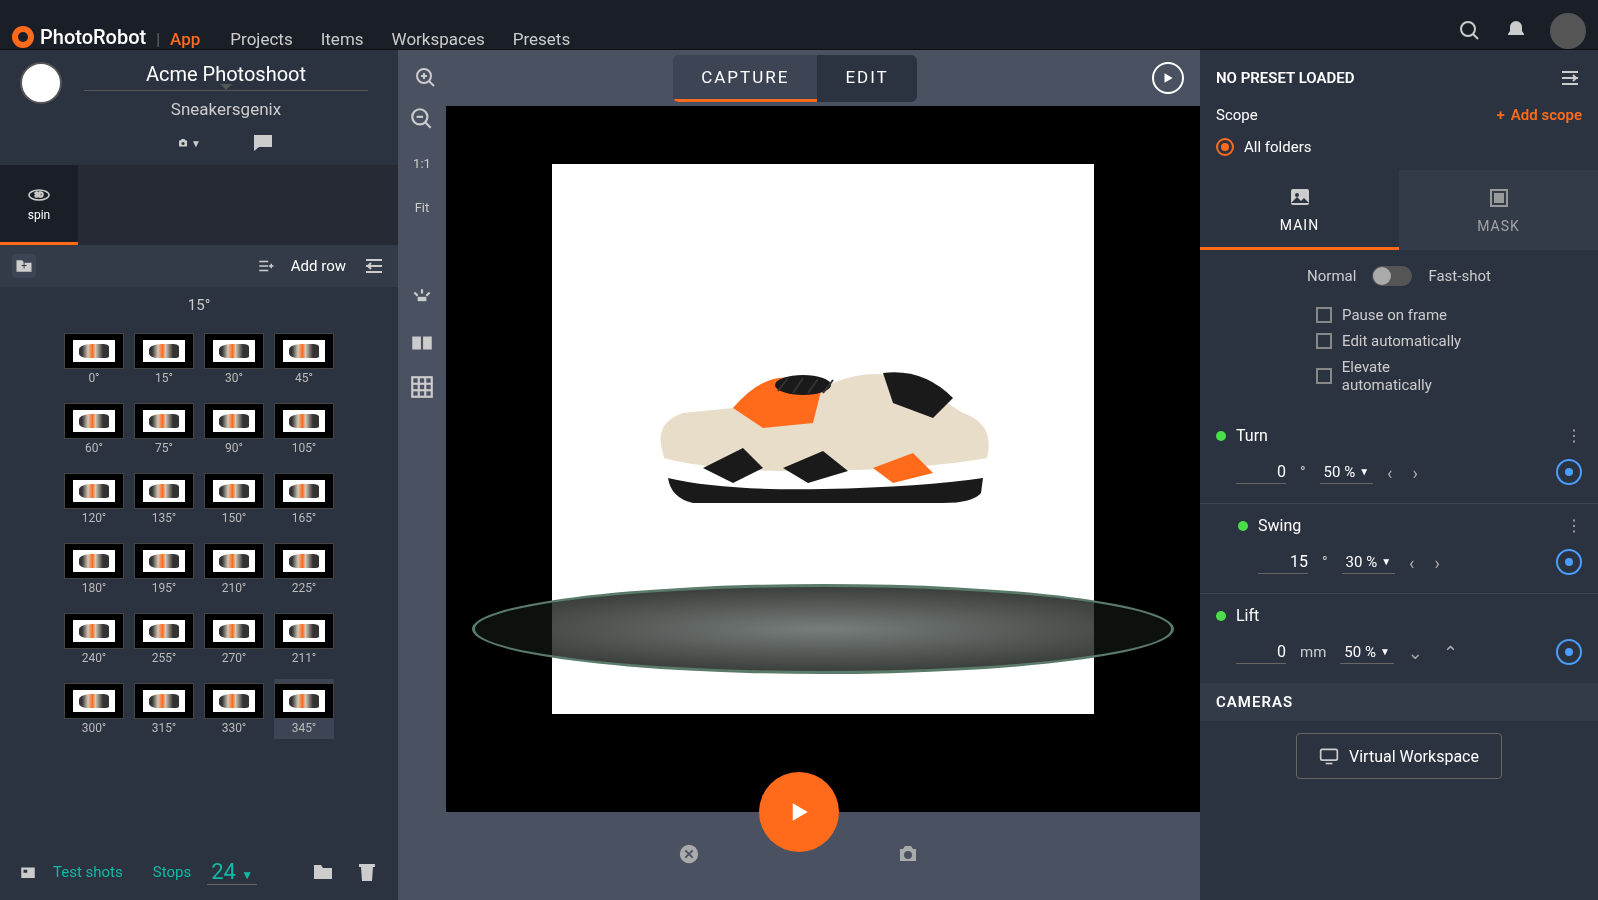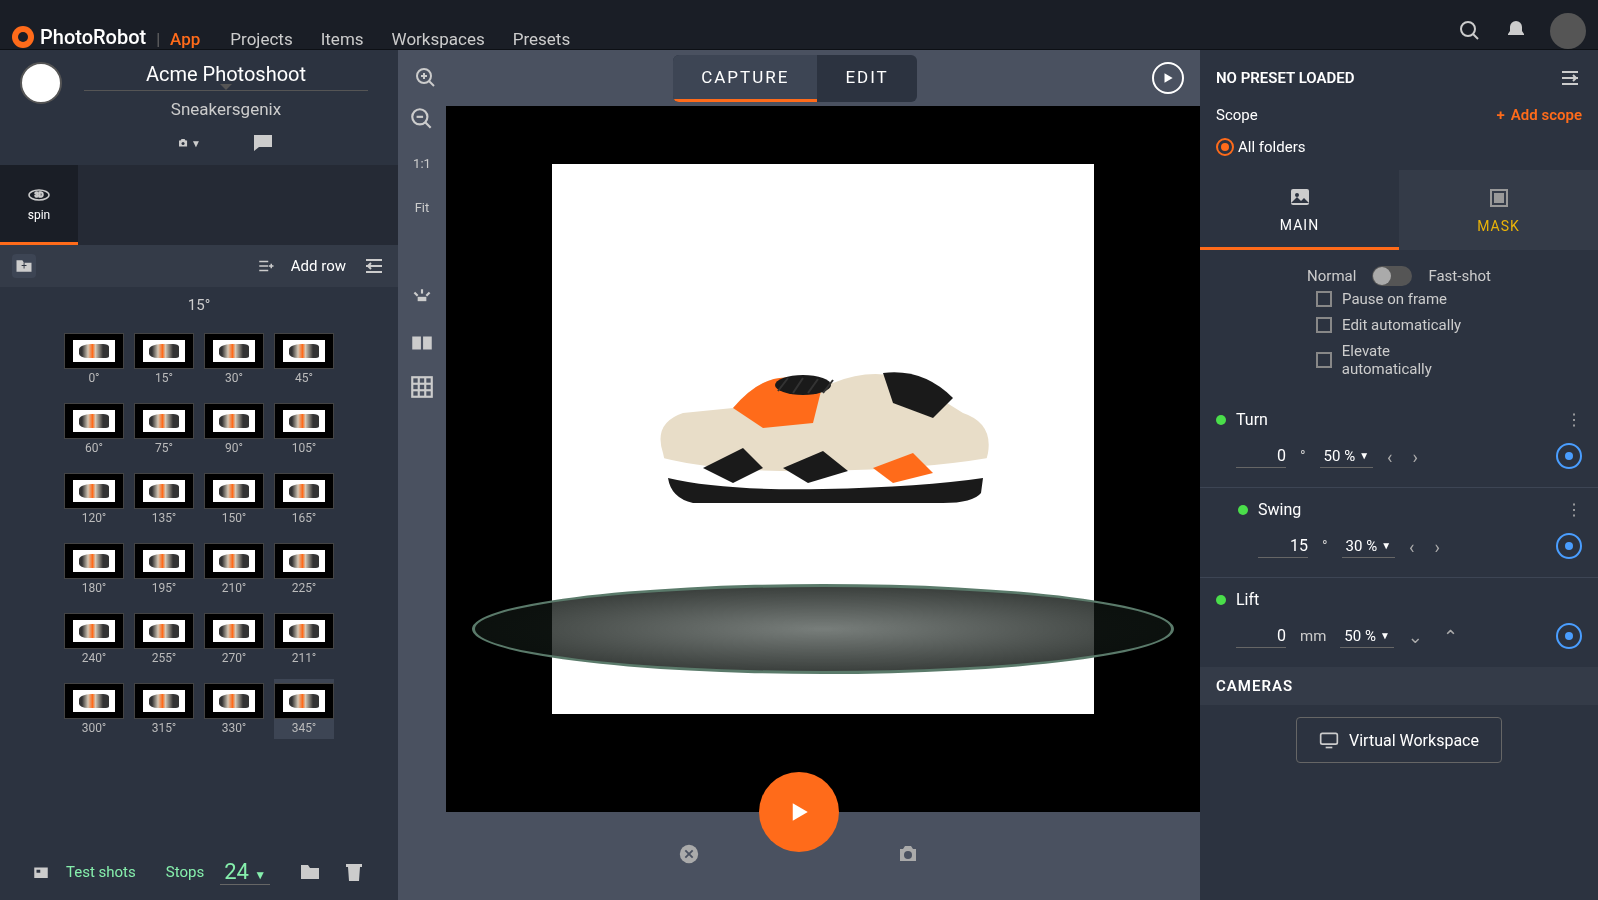--- a/index.html
+++ b/index.html
@@ -33,21 +33,21 @@
 .row-bar-right{margin-left:auto;display:flex;align-items:center;gap:16px;font-size:15px}
 .angle-info{height:36px;display:flex;align-items:center;justify-content:center;font-size:15px;color:#ccc;background:#2c3340}
 .thumbs{flex:1;overflow:auto;padding:6px 70px}
 .thumb-grid{display:grid;grid-template-columns:repeat(4,60px);gap:10px 10px;justify-content:center}
 .thumb{display:flex;flex-direction:column;align-items:center;gap:2px;padding:4px;cursor:pointer}
 .thumb.sel{background:#3d4554}
 .thumb-img{width:60px;height:36px;background:#000;position:relative;border:1px solid #444}
 .thumb-img::after{content:"";position:absolute;top:6px;left:8px;right:8px;bottom:6px;background:#fff}
 .shoe-mini{position:absolute;top:10px;left:14px;right:14px;height:14px;background:linear-gradient(90deg,#333 10%,#d4c9b8 30%,#ff6b1a 45%,#d4c9b8 55%,#333 80%);border-radius:40% 20% 10% 30%;z-index:1}
 .thumb-label{font-size:12px;color:#bbb}
-.bottom-bar{height:56px;display:flex;align-items:center;padding:0 32px;gap:16px;font-size:15px;color:#86efac}
+.bottom-bar{height:56px;display:flex;align-items:center;padding:0 19px;gap:16px;font-size:15px;color:#14b8a6}
 .stops-val{font-size:22px;border-bottom:1px solid #666;padding:0 4px}
 .bottom-right{margin-left:auto;display:flex;gap:20px}
 .center{flex:1;background:#4a5160;display:flex;flex-direction:column;position:relative}
 .center-top{display:flex;align-items:center;height:56px;padding:0 16px}
 .tool-col{position:absolute;left:0;top:56px;width:48px;display:flex;flex-direction:column;align-items:center;gap:18px;padding-top:0;font-size:13px;color:#ccc}
 .tool-item{width:32px;height:26px;display:flex;align-items:center;justify-content:center;cursor:pointer}
 .mode-toggle{display:flex;background:#2c3340;border-radius:6px;margin:8px auto;overflow:hidden}
 .mode-btn{padding:12px 28px;font-size:17px;letter-spacing:2px;cursor:pointer}
 .mode-btn.active{background:#3d4554;border-bottom:3px solid #ff6b1a}
 .play-circle{width:32px;height:32px;border:2px solid #fff;border-radius:50%;display:flex;align-items:center;justify-content:center;cursor:pointer}
@@ -56,28 +56,28 @@
 .turntable{position:absolute;bottom:40px;left:-80px;right:-80px;height:90px;border-radius:50%;border:3px solid #5a7a6a;background:radial-gradient(ellipse at center,rgba(30,40,35,.6),rgba(10,15,12,.9))}
 .shoe{position:absolute;top:50%;left:50%;transform:translate(-50%,-58%);width:400px;height:200px}
 .shutter-bar{height:88px;display:flex;align-items:center;justify-content:center;position:relative}
 .shutter{width:80px;height:80px;background:#ff6b1a;border-radius:50%;display:flex;align-items:center;justify-content:center;cursor:pointer;position:absolute;top:-40px}
 .shutter-side{position:absolute;color:#aaa;cursor:pointer}
 .sidebar-right{width:398px;background:#2c3340;display:flex;flex-direction:column;overflow:auto}
 .preset-row{height:56px;display:flex;align-items:center;padding:0 16px;font-size:15px;font-weight:600}
 .preset-right{margin-left:auto;cursor:pointer}
 .scope-row{display:flex;align-items:center;padding:0 16px 10px;font-size:15px}
 .add-scope{margin-left:auto;color:#ff6b1a;display:flex;align-items:center;gap:6px;cursor:pointer;font-weight:600}
-.radio-row{display:flex;align-items:center;gap:4px;padding:4px 16px 14px;font-size:15px}
+.radio-row{display:flex;align-items:center;gap:10px;padding:4px 16px 14px;font-size:15px}
 .radio-on{width:18px;height:18px;border:2px solid #ff6b1a;border-radius:50%;display:flex;align-items:center;justify-content:center}
 .radio-on::after{content:"";width:8px;height:8px;background:#ff6b1a;border-radius:50%}
 .tabs2{display:flex;background:#343b48}
-.tab2{flex:1;height:80px;display:flex;flex-direction:column;align-items:center;justify-content:center;gap:8px;font-size:14px;letter-spacing:1px;cursor:pointer;color:#eab308}
+.tab2{flex:1;height:80px;display:flex;flex-direction:column;align-items:center;justify-content:center;gap:8px;font-size:14px;letter-spacing:1px;cursor:pointer;color:#a3a3a3}
 .tab2.active{background:#2c3340;border-bottom:3px solid #ff6b1a;color:#fff}
 .settings{padding:16px}
-.tog-row{display:flex;align-items:center;justify-content:center;gap:16px;font-size:15px;color:#ccc}
+.tog-row{display:flex;align-items:center;justify-content:center;gap:16px;font-size:15px;margin-bottom:16px;color:#ccc}
 .toggle{width:40px;height:20px;background:#555;border-radius:10px;position:relative;cursor:pointer}
 .toggle::after{content:"";position:absolute;width:18px;height:18px;background:#aaa;border-radius:50%;top:1px;left:1px}
 .check-row{display:flex;align-items:center;gap:10px;font-size:15px;color:#ccc;padding:4px 100px}
 .checkbox{width:16px;height:16px;border:2px solid #888}
 .section-h{background:#343b48;padding:10px 16px;font-size:15px;font-weight:600;letter-spacing:1px}
 .robot{padding:12px 16px 18px}
 .robot-h{display:flex;align-items:center;gap:10px;font-size:16px}
 .dot-g{width:10px;height:10px;background:#4ade4a;border-radius:50%}
 .robot-more{margin-left:auto;cursor:pointer;color:#aaa}
 .robot-ctrl{display:flex;align-items:center;gap:14px;margin-top:14px;padding-left:20px}

